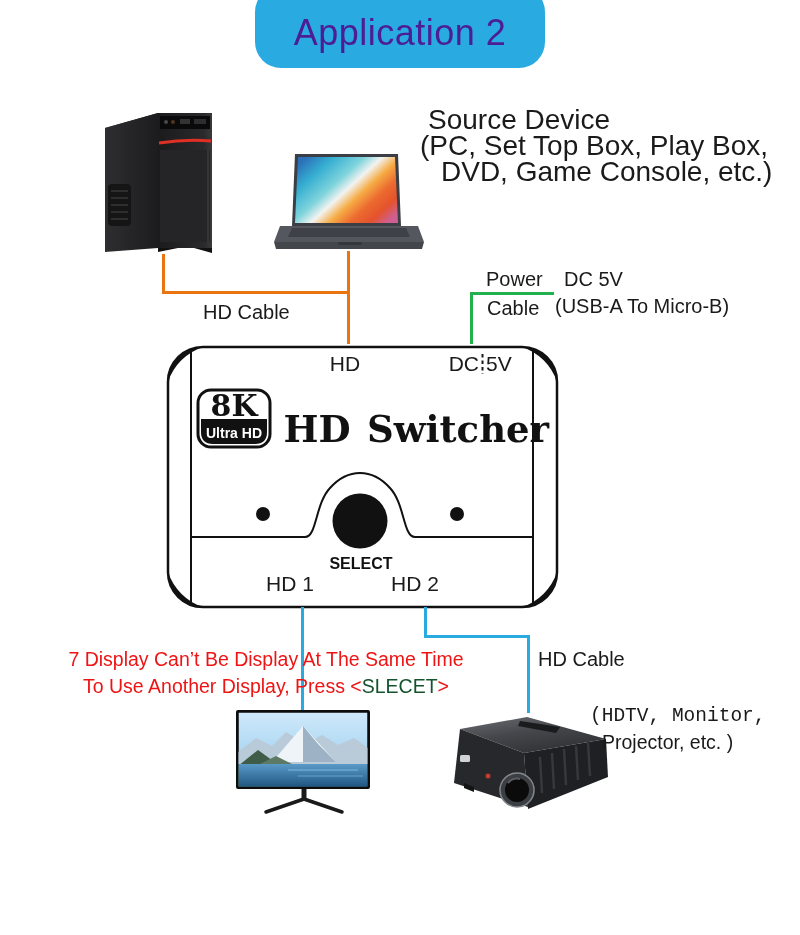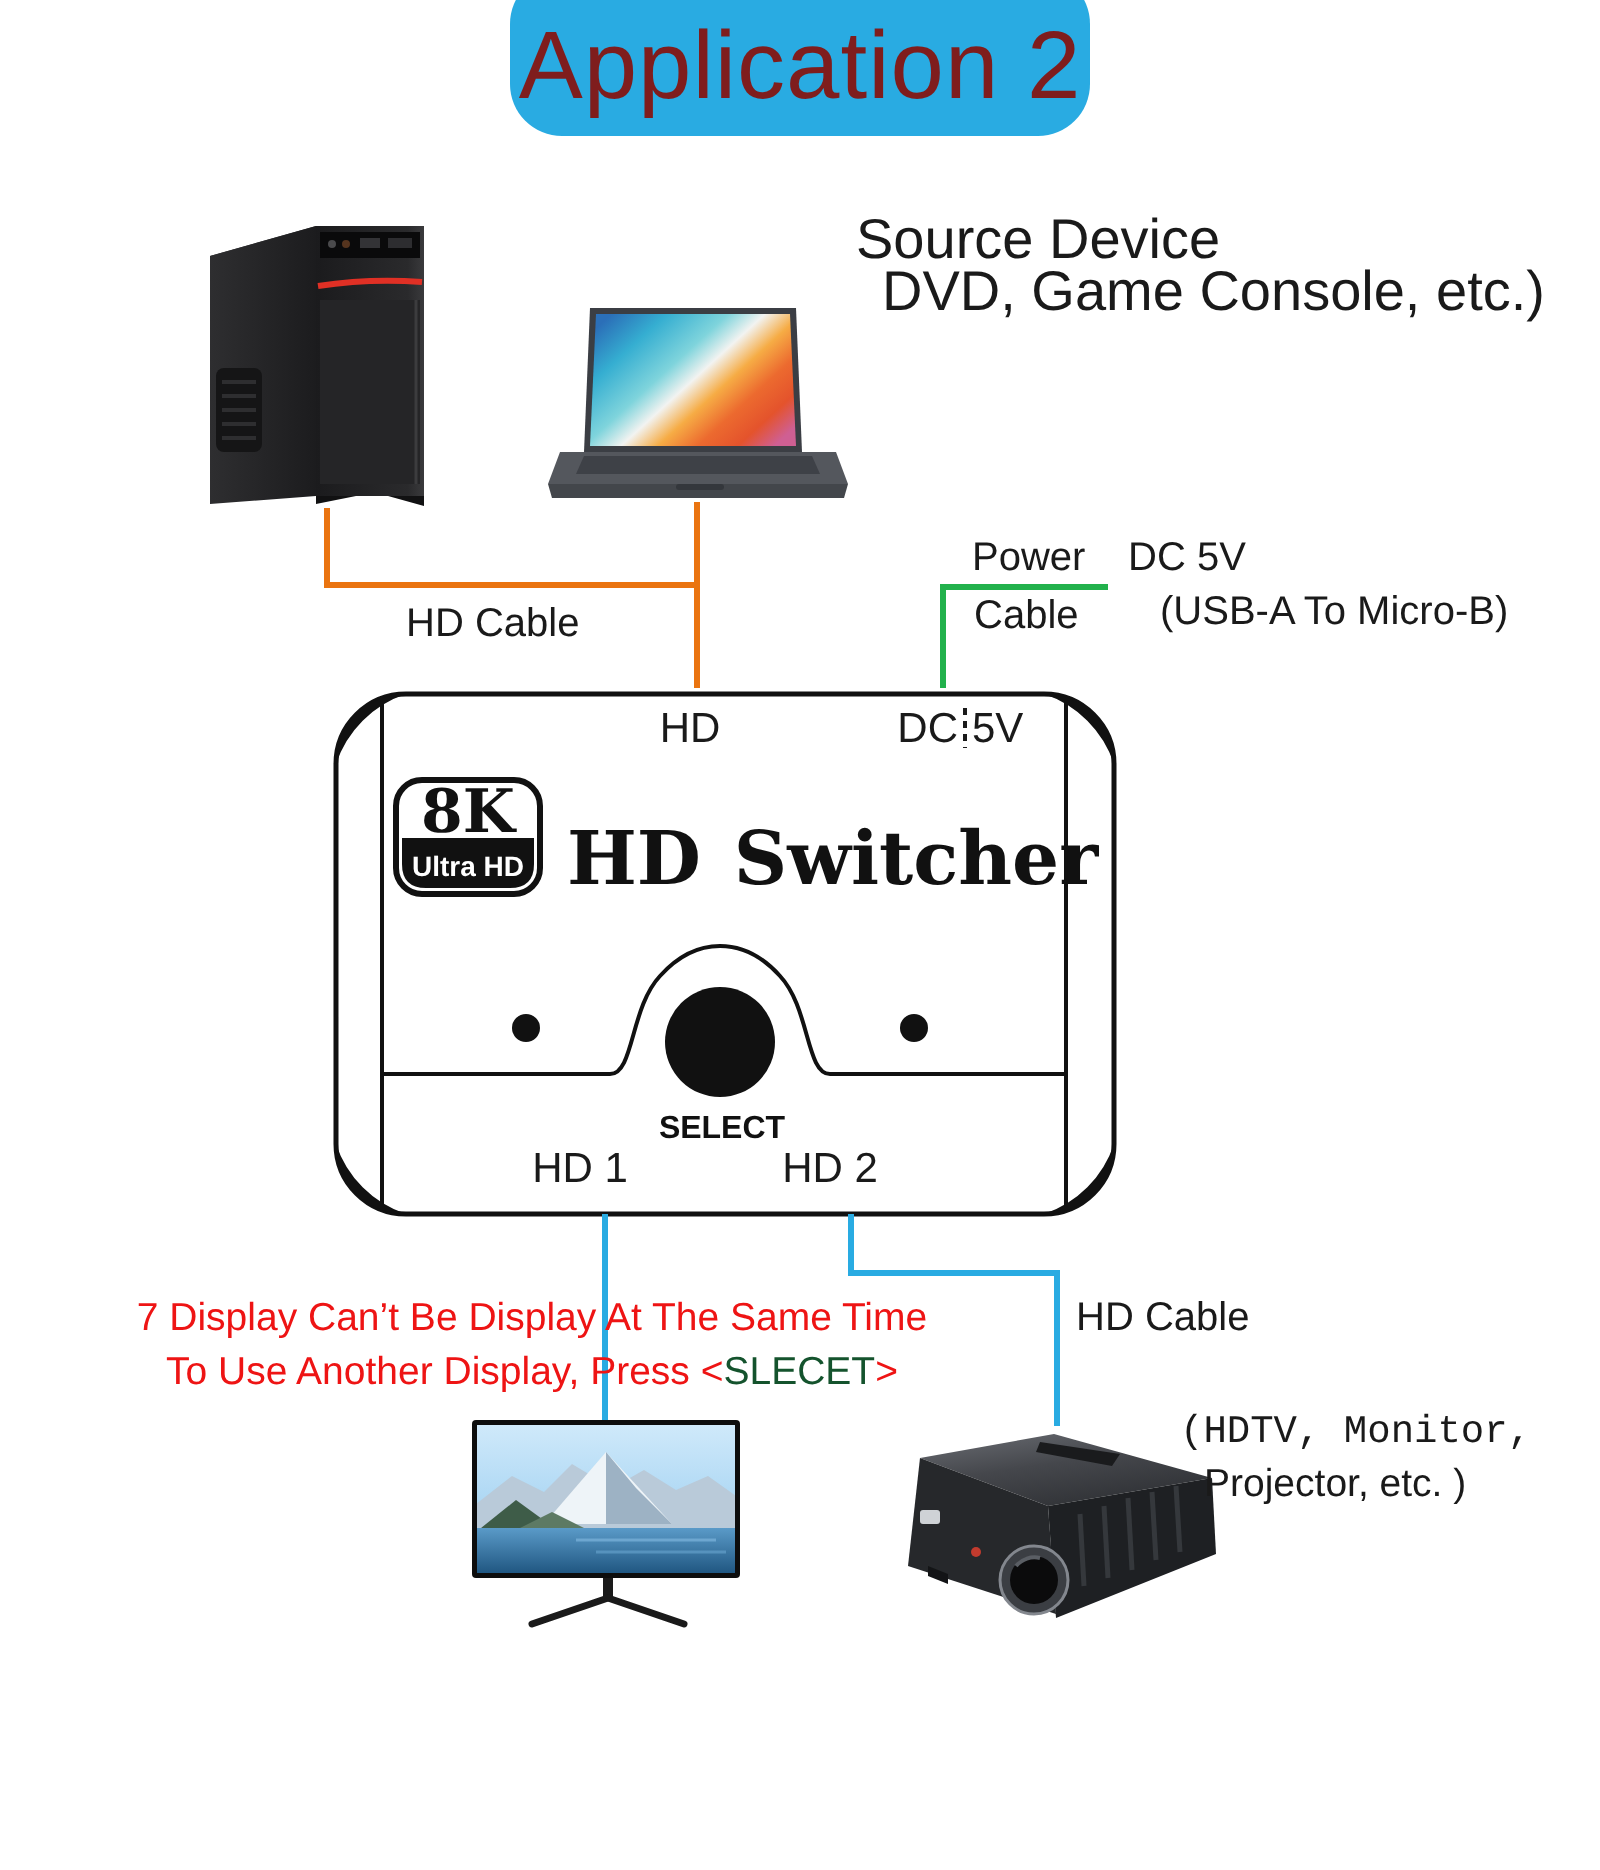--- a/index.html
+++ b/index.html
@@ -1,21 +1,21 @@
 <!DOCTYPE html>
 <html><head>
 <meta charset="utf-8">
 <style>
   html,body{margin:0;padding:0;background:#fff;}
   .canvas{position:relative;width:800px;height:935px;background:#ffffff;overflow:hidden;
           font-family:"Liberation Sans", sans-serif;color:#1a1a1a;}
   .abs{position:absolute;}
   .banner{left:255px;top:-14px;width:290px;height:82px;background:#29abe2;border-radius:26px;
           display:flex;align-items:center;justify-content:center;padding-top:12px;box-sizing:border-box;}
-  .banner-text{color:#7f1d1d;font-size:48px;letter-spacing:0.5px;}
+  .banner-text{color:#4c1d95;font-size:36px;letter-spacing:0.5px;}
   .lbl{font-size:20px;line-height:26px;white-space:nowrap;}
   .cable{position:absolute;}
   .cable.orange{background:#ea7410;}
   .cable.green{background:#22b14c;}
   .cable.blue{background:#29abe2;}
   .warning{left:40px;top:646px;width:452px;text-align:center;color:#ee1414;
            font-size:19.5px;line-height:27px;white-space:nowrap;}
   .warning .dark{color:#14532d;}
   .src-text{left:420px;top:107px;font-size:28px;line-height:26px;}
   .disp-text{left:572px;top:703px;font-size:19.5px;line-height:26px;}
@@ -82,36 +82,37 @@
     <polygon points="27,9 130,9 133,81 24,81" fill="#3b3e44"></polygon>
     <polygon points="30,12 127,12 130,78 27,78" fill="url(#lapGrad)"></polygon>
     <polygon points="12,81 150,81 156,97 6,97" fill="#54575d"></polygon>
     <polygon points="24,83 138,83 142,92 20,92" fill="#3e4147"></polygon>
     <polygon points="6,97 156,97 154,104 8,104" fill="#43464b"></polygon>
     <rect x="70" y="97" width="24" height="3" rx="1.5" fill="#34373c"></rect>
   </svg>
 
   <div class="abs src-text">
     <div class="indent1">Source Device</div>
+    <div class="indent0">(PC, Set Top Box, Play Box,</div>
     <div class="indent2">DVD, Game Console, etc.)</div>
   </div>
 
   <div class="cable orange" style="left:161.5px;top:254px;width:3px;height:40px;"></div>
   <div class="cable orange" style="left:161.5px;top:291px;width:188px;height:3px;"></div>
   <div class="cable orange" style="left:346.5px;top:251px;width:3px;height:93px;"></div>
 
   <div class="abs lbl" style="left:203px;top:299px;">HD Cable</div>
 
   <div class="cable green" style="left:470px;top:292px;width:84px;height:3px;"></div>
   <div class="cable green" style="left:470px;top:292px;width:3px;height:52px;"></div>
 
   <div class="abs lbl" style="left:486px;top:266px;">Power</div>
   <div class="abs lbl" style="left:487px;top:295px;">Cable</div>
   <div class="abs lbl" style="left:564px;top:266px;">DC 5V</div>
-  <div class="abs lbl" style="left:580px;top:293px;">(USB-A To Micro-B)</div>
+  <div class="abs lbl" style="left:555px;top:293px;">(USB-A To Micro-B)</div>
 
   <svg class="abs" style="left:165px;top:340px;" width="395" height="272" viewBox="0 0 395 272">
     <rect x="3" y="7" width="389" height="260" rx="35" fill="#ffffff" stroke="#111111" stroke-width="2.5"></rect>
     <path d="M 3,42 A 35,35 0 0 1 38,7 A 55,55 0 0 0 3,42 Z" fill="#111111"></path>
     <path d="M 357,7 A 35,35 0 0 1 392,42 A 55,55 0 0 0 357,7 Z" fill="#111111"></path>
     <path d="M 392,232 A 35,35 0 0 1 357,267 A 55,55 0 0 0 392,232 Z" fill="#111111"></path>
     <path d="M 38,267 A 35,35 0 0 1 3,232 A 55,55 0 0 0 38,267 Z" fill="#111111"></path>
     <line x1="26" y1="9" x2="26" y2="265" stroke="#111111" stroke-width="2"></line>
     <line x1="368" y1="9" x2="368" y2="265" stroke="#111111" stroke-width="2"></line>
 

